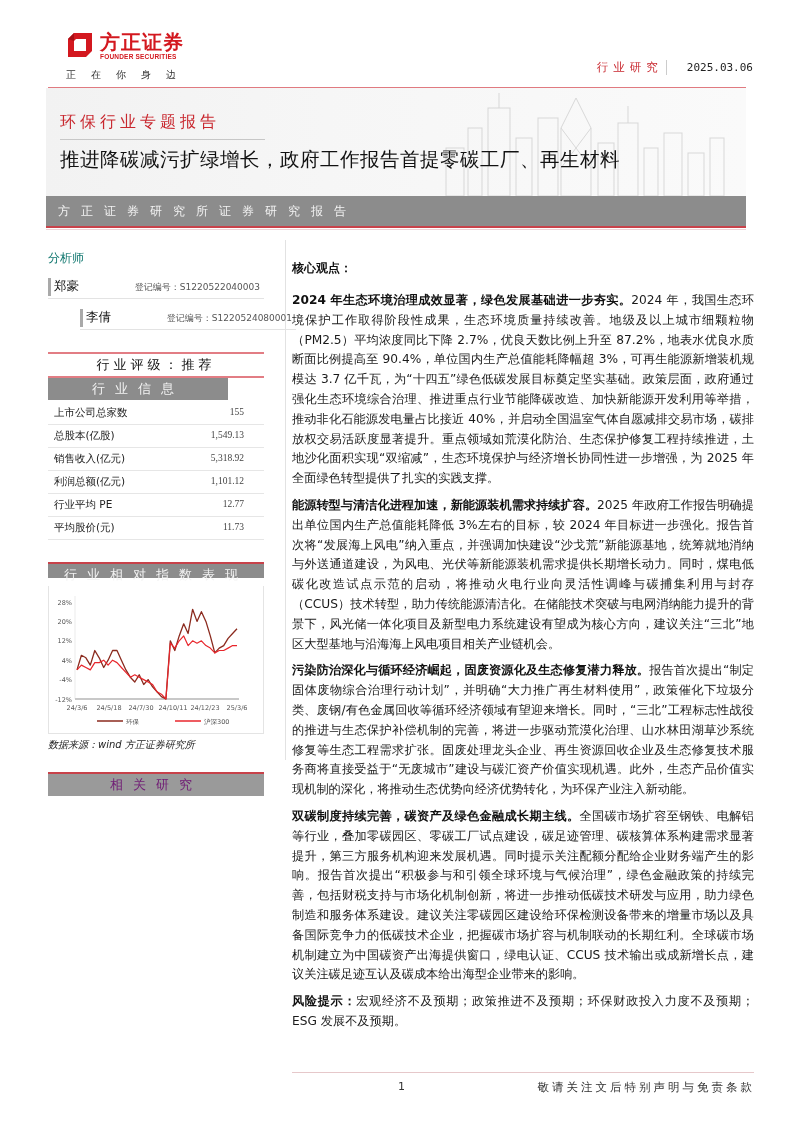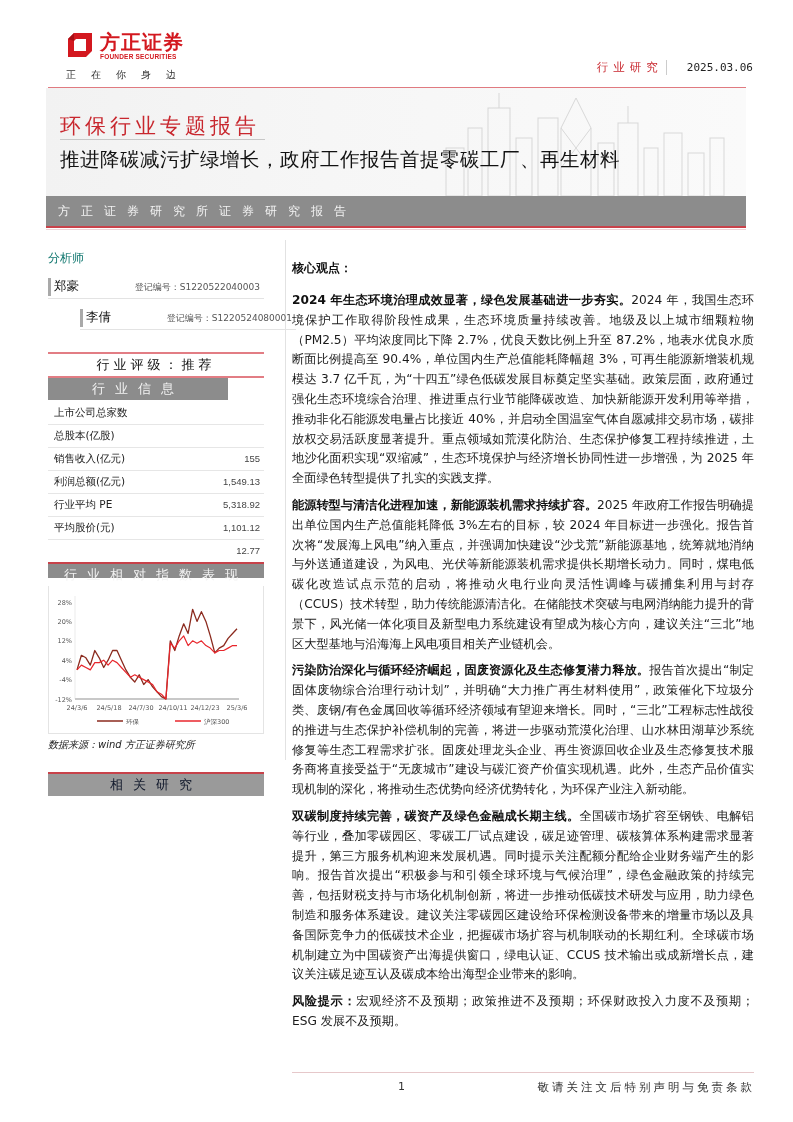--- a/index.html
+++ b/index.html
@@ -15,21 +15,21 @@
 
   .hdr-right { position: absolute; right: 40px; top: 60px; display: flex; align-items: center; }
   .hdr-cat { font-size: 11.5px; color: #c8272e; letter-spacing: 5px; padding-right: 3px; border-right: 1px solid #ccc; }
   .hdr-date { font-size: 11.5px; color: #222; padding-left: 20px; font-family: "DejaVu Sans Mono", monospace; font-size: 11px; }
 
   .hdr-redline { position: absolute; left: 48px; top: 87px; width: 698px; height: 1px; background: #e07a80; }
 
   .banner { position: absolute; left: 46px; top: 88px; width: 700px; height: 108px;
     background: linear-gradient(90deg, #f2f2f2 0%, #f6f6f6 40%, #fafafa 100%); overflow: hidden; }
   .skyline { position: absolute; right: 0; top: 0; width: 320px; height: 108px; opacity: 0.55; }
-  .banner-sub { position: absolute; left: 14px; top: 24px; font-size: 21px; color: #c8272e; letter-spacing: 4px; }
+  .banner-sub { position: absolute; left: 14px; top: 24px; font-size: 16px; color: #c8272e; letter-spacing: 4px; }
   .banner-rule { position: absolute; left: 14px; top: 51px; width: 205px; height: 1px; background: #c7c7c7; }
   .banner-title { position: absolute; left: 14px; top: 58px; font-size: 19.5px; color: #111; letter-spacing: 0.5px; white-space: nowrap; }
 
   .greybar { position: absolute; left: 46px; top: 196px; width: 700px; height: 30px; background: #8c8c8c; }
   .greybar span { position: absolute; left: 12px; top: 7px; font-size: 12px; color: #f3f3f3; letter-spacing: 11px; }
   .greybar-red { position: absolute; left: 46px; top: 226px; width: 700px; height: 2px; background: #c8424a; }
   .greybar-pink { position: absolute; left: 46px; top: 229px; width: 700px; height: 1px; background: #eed4d6; }
 
   
   .vline { position: absolute; left: 285px; top: 240px; width: 1px; height: 520px; background: #e2e2e2; }
@@ -38,30 +38,30 @@
   .analyst .bar { position: absolute; left: 0; top: 1px; width: 3px; height: 18px; background: #a9a9a9; }
   .analyst .name { position: absolute; left: 6px; top: 1px; font-size: 12.5px; color: #111; }
   .analyst .reg { position: absolute; right: 4px; top: 4px; font-size: 9px; color: #555; white-space: nowrap; }
 
   .rating-top { position: absolute; left: 48px; top: 352px; width: 216px; height: 2px; background: #e27d84; }
   .rating { position: absolute; left: 48px; top: 356px; width: 216px; text-align: center; font-size: 13px; color: #111; letter-spacing: 4px; }
   .rating-red { position: absolute; left: 48px; top: 376px; width: 216px; height: 2px; background: #e27d84; }
   .info-hd { position: absolute; left: 48px; top: 378px; width: 180px; height: 22px; background: #8c8c8c; color: #f3f3f3; font-size: 13px; text-align: center; letter-spacing: 10px; line-height: 22px; }
   .info-row { position: absolute; left: 48px; width: 216px; height: 23px; border-bottom: 1px solid #e6e6e6; }
   .info-row .k { position: absolute; left: 6px; top: 4px; font-size: 10.5px; color: #222; }
-  .info-row .v { position: absolute; right: 4px; top: 5px; font-size: 10px; color: #444; font-family: Liberation Sans, sans-serif; font-size: 9.5px; margin-top: 46px; }
+  .info-row .v { position: absolute; right: 20px; top: 5px; font-size: 10px; color: #444; font-family: Liberation Serif, serif; font-size: 9.5px; }
 
   .perf-top { position: absolute; left: 48px; top: 562px; width: 216px; height: 2px; background: #c8424a; }
   .perf-hd { position: absolute; left: 48px; top: 564px; width: 216px; height: 14px; background: #8c8c8c; color: #f3f3f3; font-size: 13px; text-align: center; letter-spacing: 10px; line-height: 22px; }
   .chart-box { position: absolute; left: 48px; top: 586px; width: 216px; height: 148px; border: 1px solid #e4e4e4; border-top: none; }
   .chart-box svg { position: absolute; left: 0; top: 0; }
   .src { position: absolute; left: 48px; top: 738px; font-size: 10px; font-style: italic; color: #222; }
 
   .rel-top { position: absolute; left: 48px; top: 772px; width: 216px; height: 2px; background: #c8424a; }
-  .rel-hd { position: absolute; left: 48px; top: 774px; width: 216px; height: 22px; background: #9a9a9a; color: #0f172a; font-size: 13px; text-align: center; letter-spacing: 10px; line-height: 22px; }
+  .rel-hd { position: absolute; left: 48px; top: 774px; width: 216px; height: 22px; background: #9a9a9a; color: #701a75; font-size: 13px; text-align: center; letter-spacing: 10px; line-height: 22px; }
 
   
   .main { position: absolute; left: 292px; top: 260px; width: 462px; }
   .core-hd { font-size: 12px; font-weight: bold; color: #111; margin-bottom: 14px; }
   .para { font-size: 12.2px; line-height: 19.8px; color: #1a1a1a; text-align: justify; margin-bottom: 7px; }
   .para b { font-weight: bold; color: #111; }
 
   
   .foot-line { position: absolute; left: 292px; top: 1072px; width: 462px; height: 1px; background: #e6c8ca; }
   .foot-pg { position: absolute; left: 398px; top: 1080px; font-size: 11px; color: #333; }

